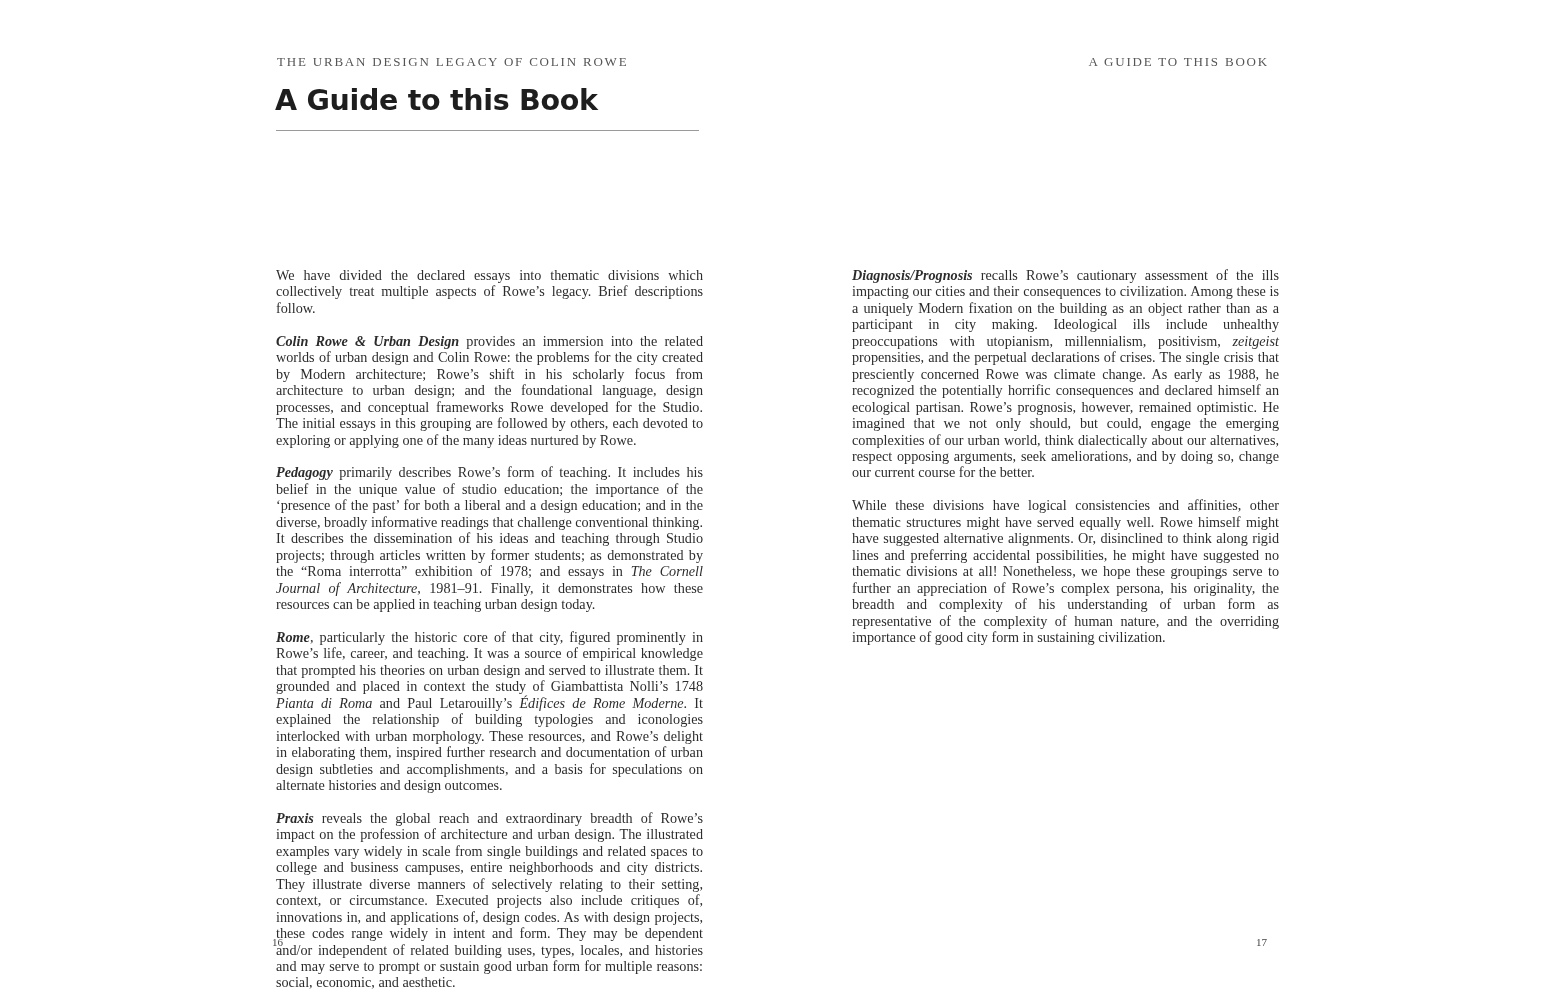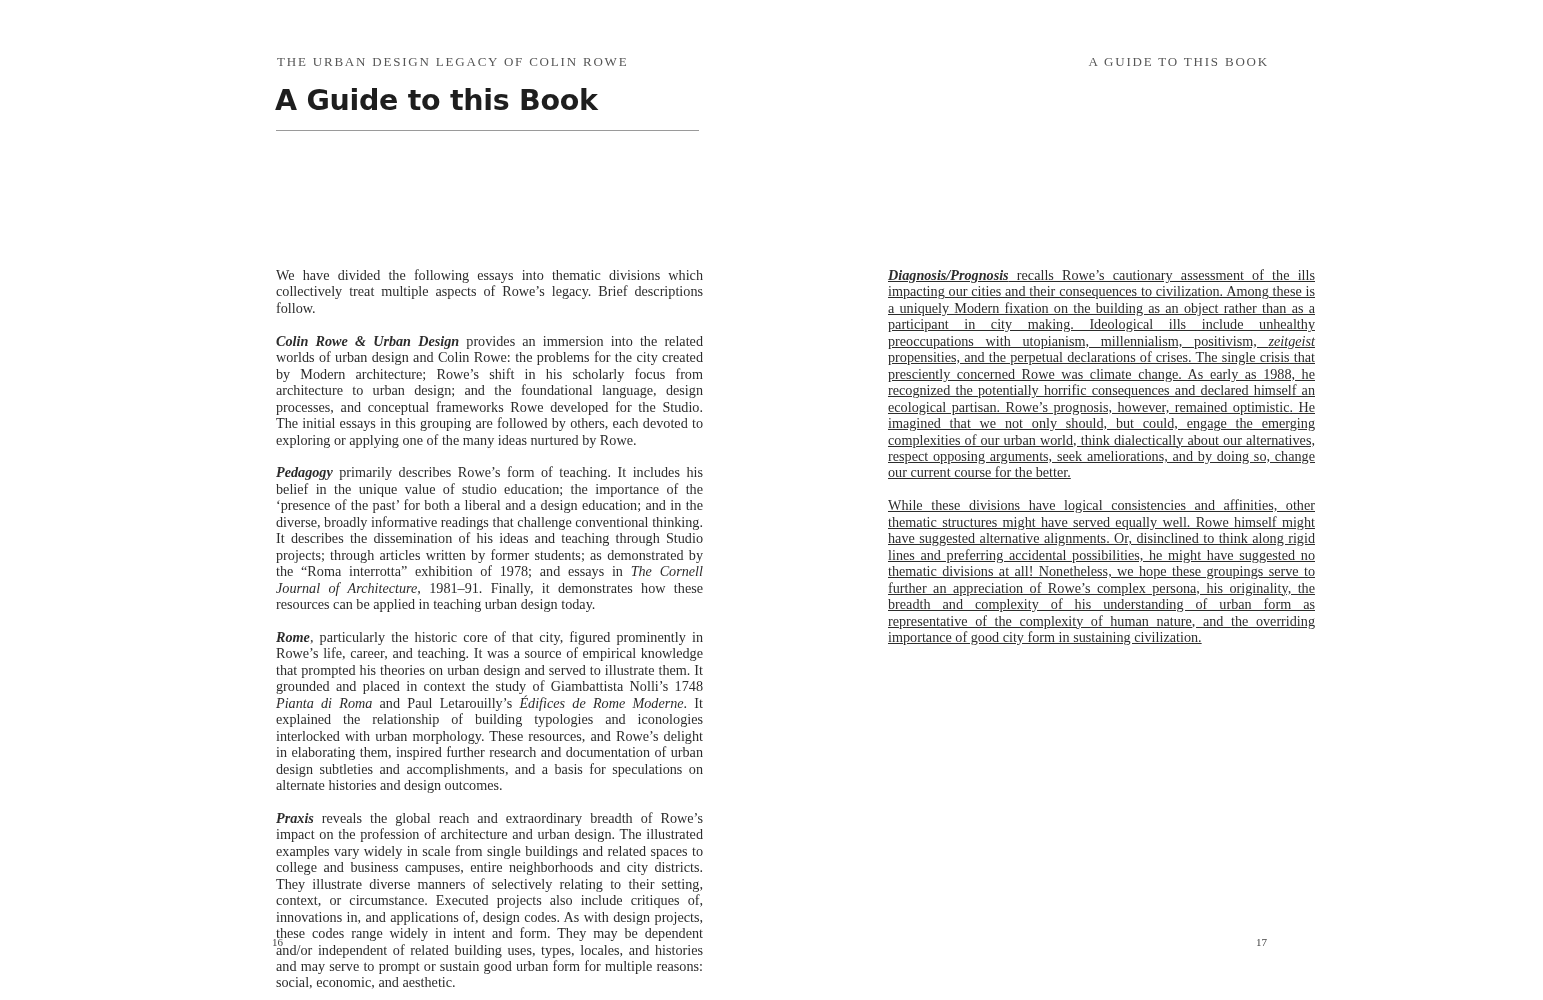--- a/index.html
+++ b/index.html
@@ -16,41 +16,41 @@
     font-family: "DejaVu Sans", sans-serif; font-weight: bold; font-size: 28.5px;
     color: #1e1e1e; margin: 0; letter-spacing: -0.3px;
   }
   .title-rule { position: absolute; left: 276px; top: 130px; width: 423px; height: 0; border-top: 1.3px solid #9a9a9a; }
   .column {
     position: absolute; top: 267px; width: 427px;
     font-family: "Liberation Serif", serif; font-size: 14.2px; line-height: 16.45px;
     color: #2c2c2c; text-align: justify; hyphens: auto;
   }
   .col-left { left: 276px; }
-  .col-right { left: 888px; text-decoration: underline; }
+  .col-right { left: 852px; }
   .column p { margin: 0 0 16.45px 0; }
   .column em.lead { font-style: italic; font-weight: bold; }
   .column em { font-style: italic; }
   .folio {
     position: absolute; top: 936px; font-family: "Liberation Serif", serif; font-size: 11px; color: #444;
   }
   .folio-left { left: 272px; }
   .folio-right { right: 276px; }
 </style>
 </head>
 <body>
 
 <div class="running-head rh-left">The Urban Design Legacy of Colin Rowe</div>
 <div class="running-head rh-right">A Guide to this Book</div>
 
 <h1 class="title">A Guide to this Book</h1>
 <div class="title-rule"></div>
 
 <div class="column col-left">
-  <p><span>We have divided the following essays into thematic divisions which collectively treat multiple aspects of Rowe’s legacy. Brief descriptions follow.</span></p>
+  <p><span>We have divided the declared essays into thematic divisions which collectively treat multiple aspects of Rowe’s legacy. Brief descriptions follow.</span></p>
   <p><em class="lead">Colin Rowe &amp; Urban Design</em><span> provides an immersion into the related worlds of urban design and Colin Rowe: the problems for the city created by Modern architecture; Rowe’s shift in his scholarly focus from architecture to urban design; and the foundational language, design processes, and conceptual frameworks Rowe developed for the Studio. The initial essays in this grouping are followed by others, each devoted to exploring or applying one of the many ideas nurtured by Rowe.</span></p>
   <p><em class="lead">Pedagogy</em><span> primarily describes Rowe’s form of teaching. It includes his belief in the unique value of studio education; the importance of the ‘presence of the past’ for both a liberal and a design education; and in the diverse, broadly informative readings that challenge conventional thinking. It describes the dissemination of his ideas and teaching through Studio projects; through articles written by former students; as demonstrated by the “Roma interrotta” exhibition of 1978; and essays in </span><em>The Cornell Journal of Architecture</em><span>, 1981–91. Finally, it demonstrates how these resources can be applied in teaching urban design today.</span></p>
   <p><em class="lead">Rome</em><span>, particularly the historic core of that city, figured prominently in Rowe’s life, career, and teaching. It was a source of empirical knowledge that prompted his theories on urban design and served to illustrate them. It grounded and placed in context the study of Giambattista Nolli’s 1748 </span><em>Pianta di Roma</em><span> and Paul Letarouilly’s </span><em>Édifices de Rome Moderne</em><span>. It explained the relationship of building typologies and iconologies interlocked with urban morphology. These resources, and Rowe’s delight in elaborating them, inspired further research and documentation of urban design subtleties and accomplishments, and a basis for speculations on alternate histories and design outcomes.</span></p>
   <p><em class="lead">Praxis</em><span> reveals the global reach and extraordinary breadth of Rowe’s impact on the profession of architecture and urban design. The illustrated examples vary widely in scale from single buildings and related spaces to college and business campuses, entire neighborhoods and city districts. They illustrate diverse manners of selectively relating to their setting, context, or circumstance. Executed projects also include critiques of, innovations in, and applications of, design codes. As with design projects, these codes range widely in intent and form. They may be dependent and/or independent of related building uses, types, locales, and histories and may serve to prompt or sustain good urban form for multiple reasons: social, economic, and aesthetic.</span></p>
 </div>
 
 <div class="column col-right">
   <p><em class="lead">Diagnosis/Prognosis</em><span> recalls Rowe’s cautionary assessment of the ills impacting our cities and their consequences to civilization. Among these is a uniquely Modern fixation on the building as an object rather than as a participant in city making. Ideological ills include unhealthy preoccupations with utopianism, millennialism, positivism, </span><em>zeitgeist</em><span> propensities, and the perpetual declarations of crises. The single crisis that presciently concerned Rowe was climate change. As early as 1988, he recognized the potentially horrific consequences and declared himself an ecological partisan. Rowe’s prognosis, however, remained optimistic. He imagined that we not only should, but could, engage the emerging complexities of our urban world, think dialectically about our alternatives, respect opposing arguments, seek ameliorations, and by doing so, change our current course for the better.</span></p>
   <p><span>While these divisions have logical consistencies and affinities, other thematic structures might have served equally well. Rowe himself might have suggested alternative alignments. Or, disinclined to think along rigid lines and preferring accidental possibilities, he might have suggested no thematic divisions at all! Nonetheless, we hope these groupings serve to further an appreciation of Rowe’s complex persona, his originality, the breadth and complexity of his understanding of urban form as representative of the complexity of human nature, and the overriding importance of good city form in sustaining civilization.</span></p>
 </div>

